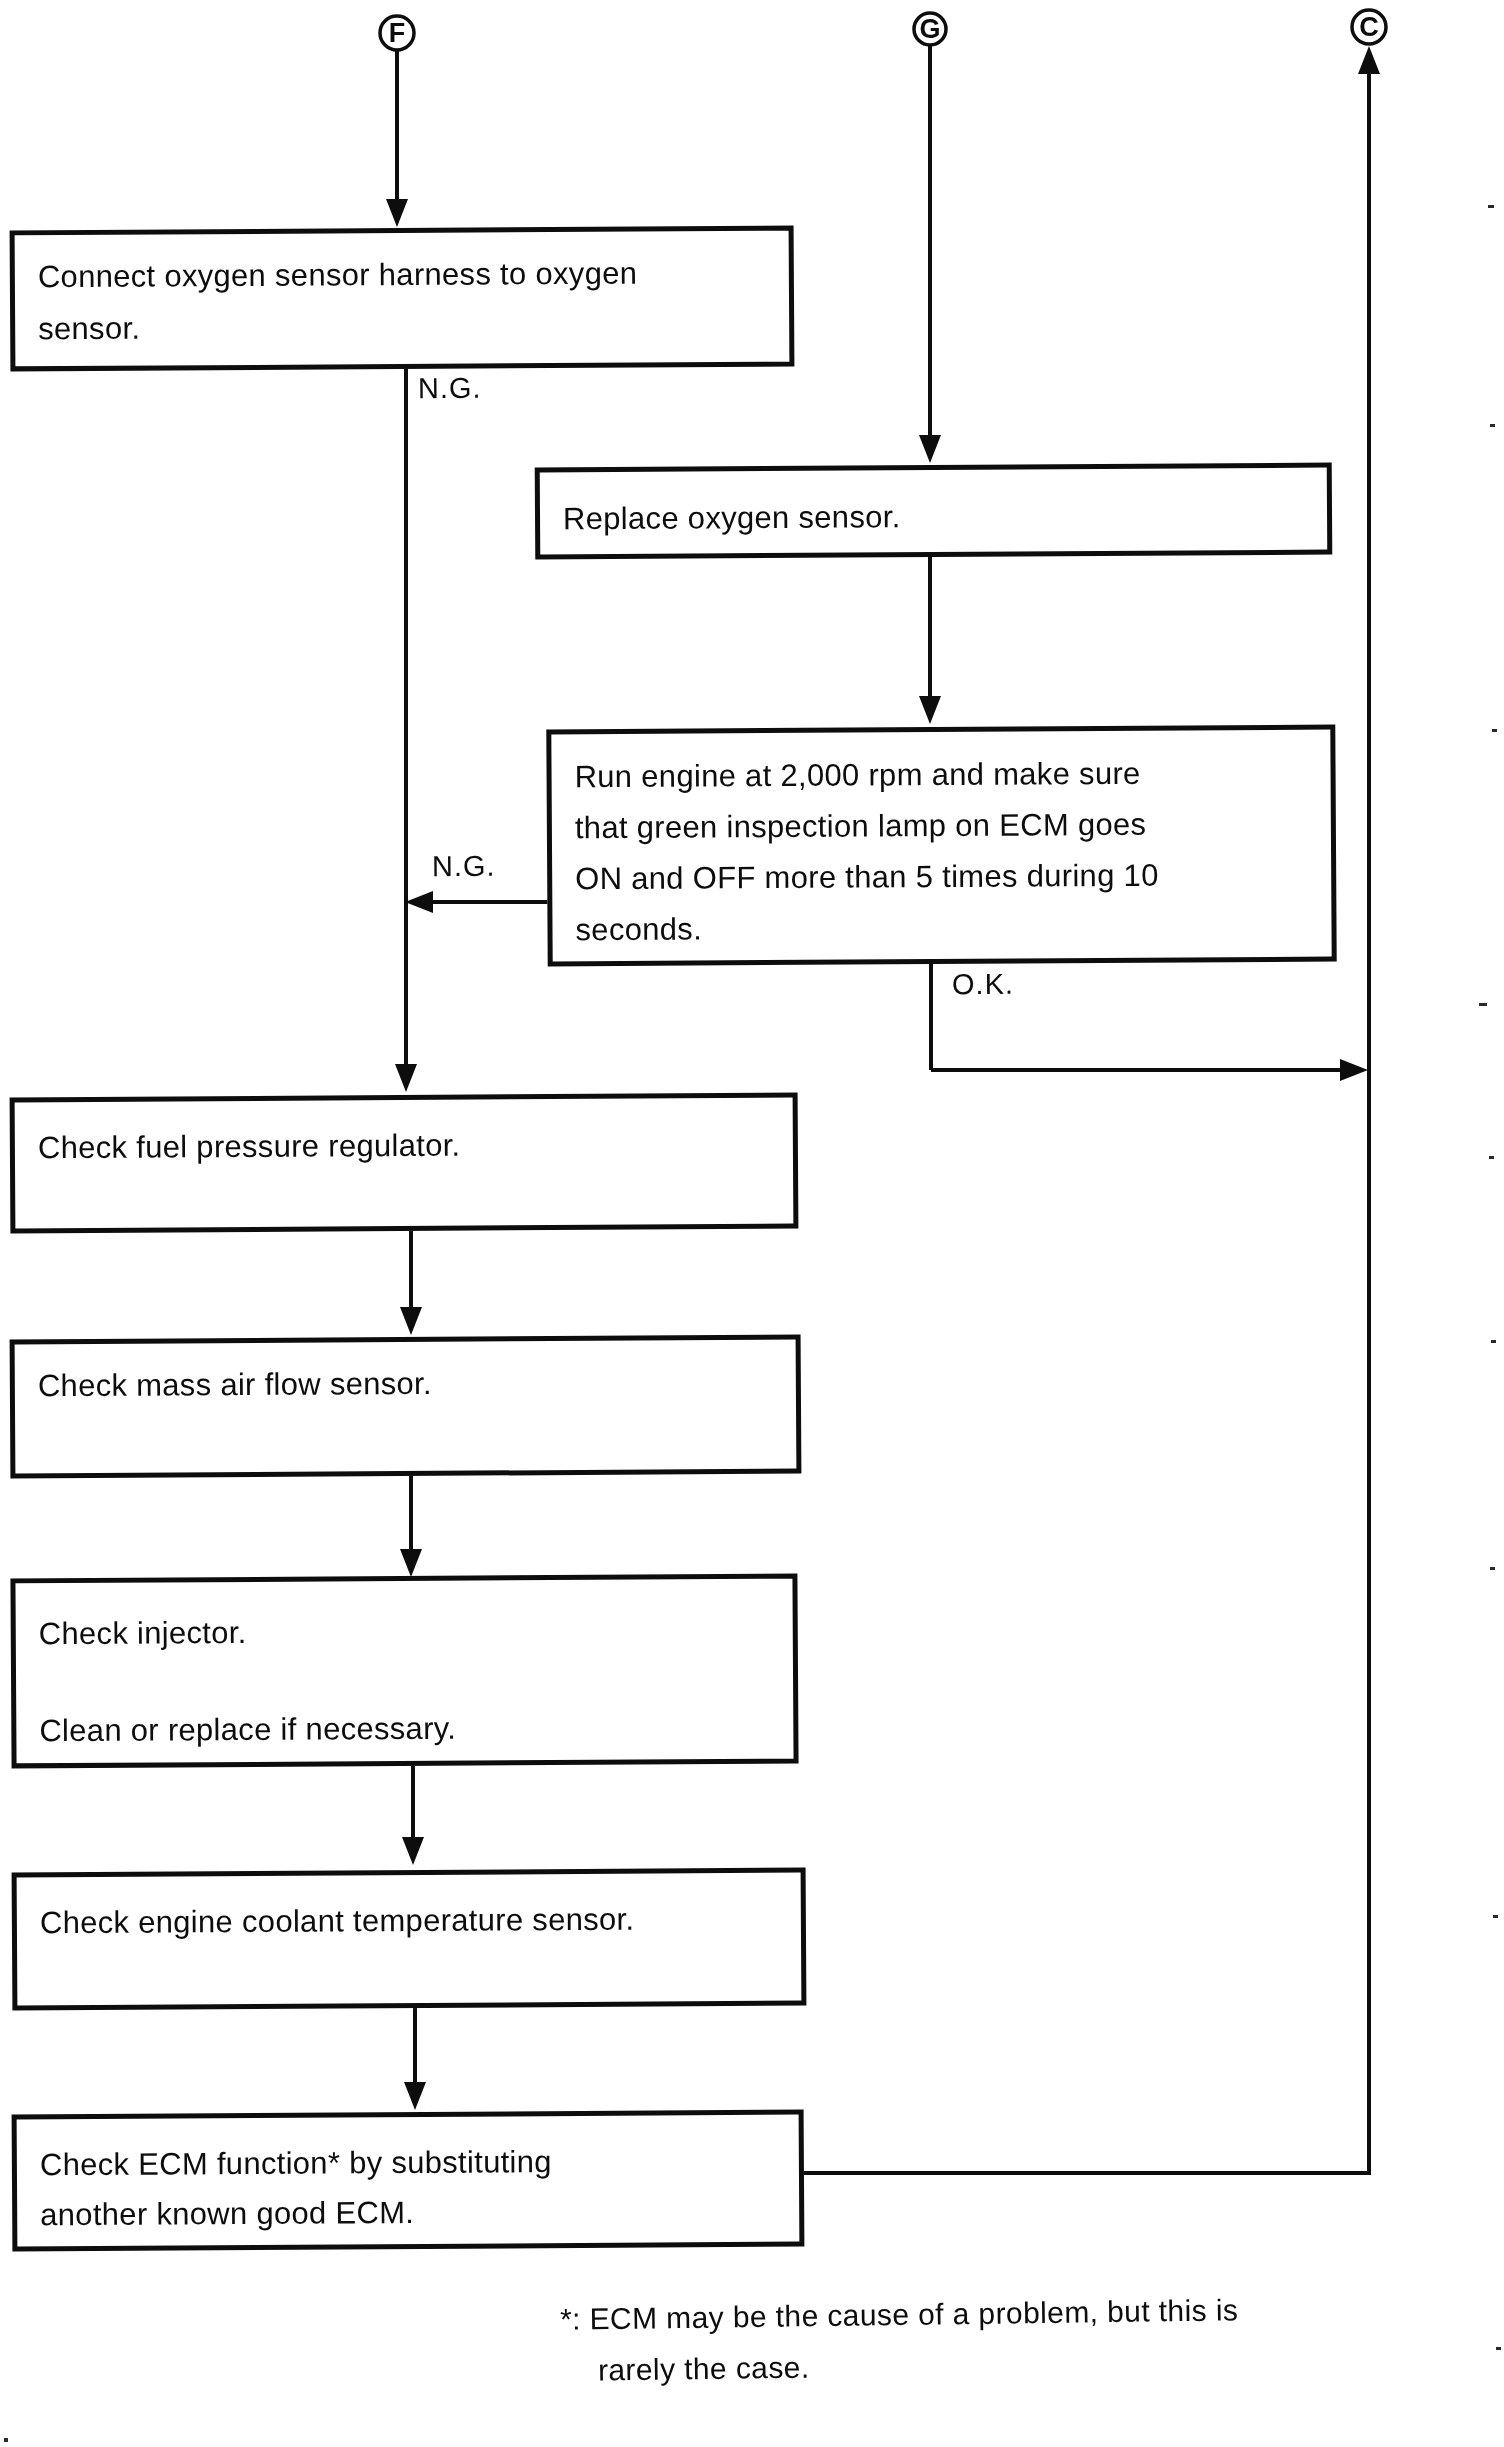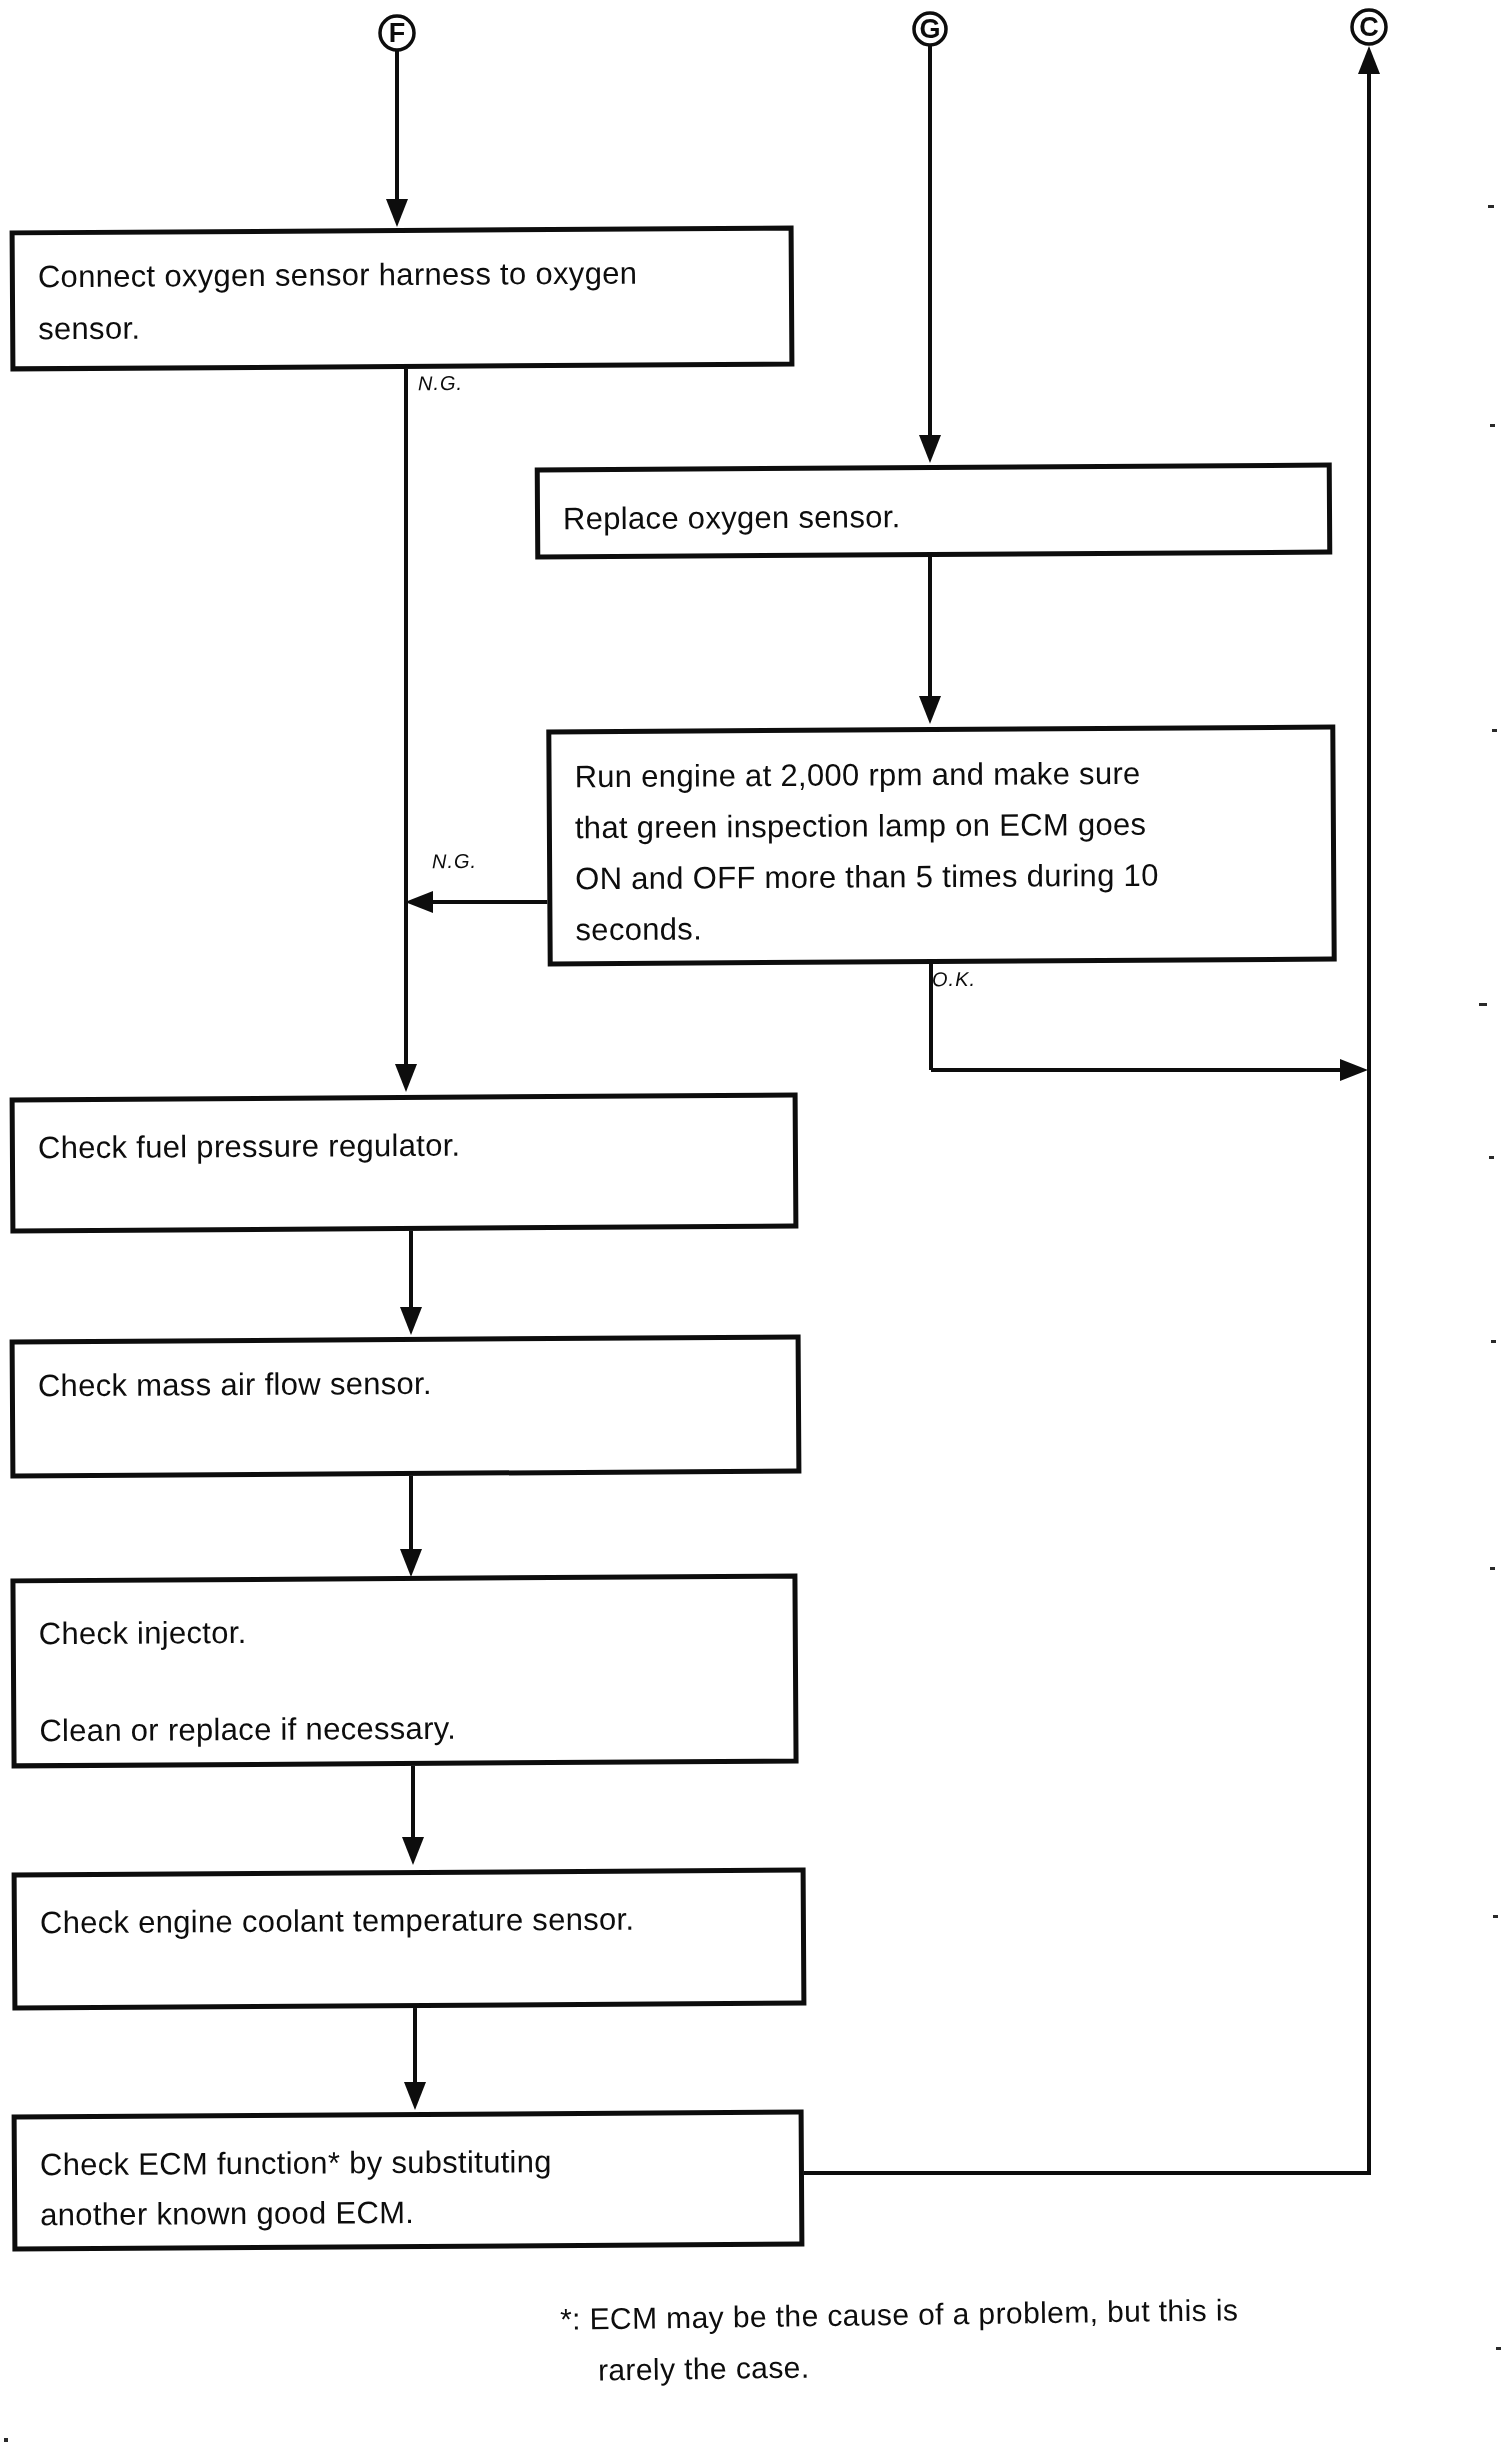--- a/index.html
+++ b/index.html
@@ -38,25 +38,24 @@
   .terminal-letter {
     position: absolute;
     width: 44px;
     text-align: center;
     font-size: 27px;
     font-weight: 700;
     letter-spacing: 0;
   }
   .edge-label {
     position: absolute;
-    font-size: 20px;
+    font-size: 29px;
     letter-spacing: 1px;
     transform: rotate(-0.4deg);
     white-space: nowrap;
-    font-style: italic;
   }
   .footnote-line {
     position: absolute;
     font-size: 30px;
     letter-spacing: 0.4px;
     transform: rotate(-0.8deg);
     white-space: nowrap;
   }
   .scan-dot {
     position: absolute;
@@ -153,21 +152,21 @@
     <div class="bx-line">Check engine coolant temperature sensor.</div>
   </div>
 
   <div class="flow-box" style="left:12px; top:2112px; width:792px; height:137px; padding-top:21px; line-height:50px;">
     <div class="bx-line">Check ECM function* by substituting</div>
     <div class="bx-line">another known good ECM.</div>
   </div>
 
   <div class="edge-label" style="left:418px; top:372px;">N.G.</div>
   <div class="edge-label" style="left:432px; top:850px;">N.G.</div>
-  <div class="edge-label" style="left:932px; top:968px;">O.K.</div>
+  <div class="edge-label" style="left:952px; top:968px;">O.K.</div>
 
   <div class="footnote-line" style="left:560px; top:2298px;">*: ECM may be the cause of a problem, but this is</div>
   <div class="footnote-line" style="left:598px; top:2352px;">rarely the case.</div>
 
   <div class="scan-dot" style="left:1488px; top:205px;  width:6px; height:3px;"></div>
   <div class="scan-dot" style="left:1490px; top:424px;  width:5px; height:3px;"></div>
   <div class="scan-dot" style="left:1492px; top:729px;  width:5px; height:3px;"></div>
   <div class="scan-dot" style="left:1479px; top:1003px; width:8px; height:3px;"></div>
   <div class="scan-dot" style="left:1489px; top:1156px; width:5px; height:3px;"></div>
   <div class="scan-dot" style="left:1491px; top:1340px; width:5px; height:3px;"></div>

